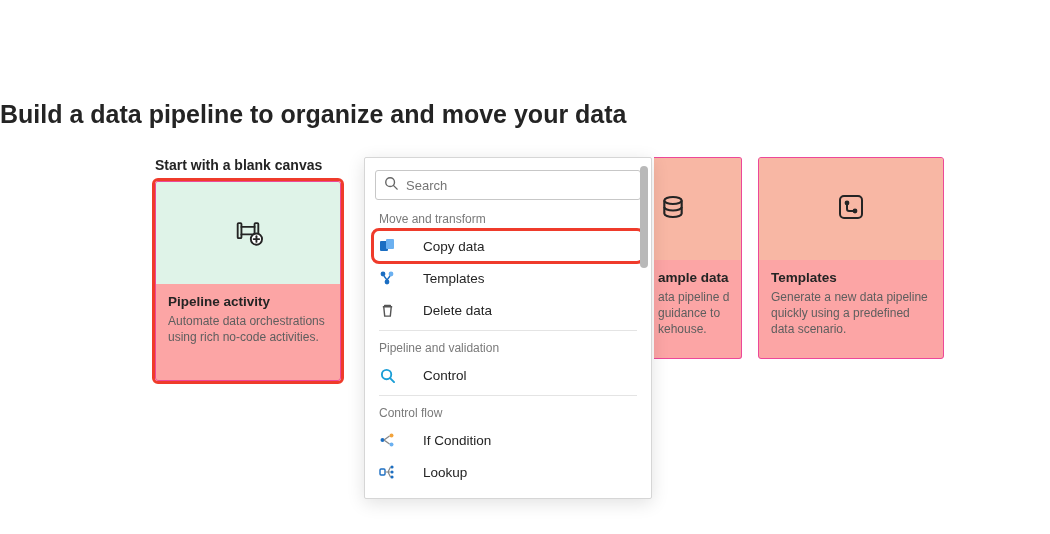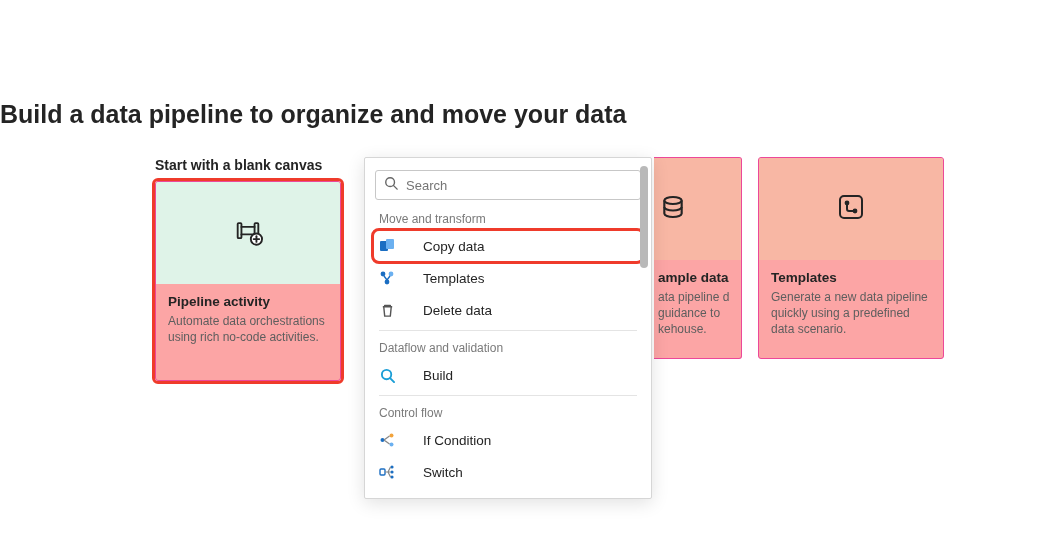--- a/index.html
+++ b/index.html
@@ -271,30 +271,30 @@
           <div class="menu-item">
             <span class="mi-icon">
               <svg width="15" height="15" viewBox="0 0 16 16">
                   <path d="M3 4h10 M5 4V2.5h6V4 M4 4l1 10h6l1-10" fill="none" stroke="#555" stroke-width="1.5" stroke-linejoin="round"></path>
                 </svg>
             </span>
             <span>Delete data</span>
           </div>
 
           <div class="divider"></div>
-          <div class="group-label">Dataflow and validation</div>
+          <div class="group-label">Pipeline and validation</div>
 
           <div class="menu-item">
             <span class="mi-icon">
               <svg width="15" height="15" viewBox="0 0 16 16">
                   <circle cx="7" cy="7" r="5" fill="none" stroke="#1b9ed6" stroke-width="2"></circle>
                   <line x1="11" y1="11" x2="15" y2="15" stroke="#1b9ed6" stroke-width="2" stroke-linecap="round"></line>
                 </svg>
             </span>
-            <span>Build</span>
+            <span>Control</span>
           </div>
 
 
           <div class="divider"></div>
           <div class="group-label">Control flow</div>
 
           <div class="menu-item">
             <span class="mi-icon">
               <svg width="16" height="16" viewBox="0 0 16 16">
                   <circle cx="3.5" cy="8" r="2" fill="#1b6ec2"></circle>
@@ -309,21 +309,21 @@
           <div class="menu-item">
             <span class="mi-icon">
               <svg width="16" height="16" viewBox="0 0 16 16">
                   <rect x="1" y="5" width="5" height="6" rx="1" fill="none" stroke="#1b6ec2" stroke-width="1.4"></rect>
                   <circle cx="13" cy="3" r="1.6" fill="#1b6ec2"></circle>
                   <circle cx="13" cy="8" r="1.6" fill="#1b6ec2"></circle>
                   <circle cx="13" cy="13" r="1.6" fill="#1b6ec2"></circle>
                   <path d="M6 8 h3 M9 8 L11.5 3 M9 8 L11.5 8 M9 8 L11.5 13" stroke="#888" stroke-width="1.2" fill="none"></path>
                 </svg>
             </span>
-            <span>Switch</span>
+            <span>Lookup</span>
           </div>
 
           <div class="scrollbar-track">
             <div class="scroll-arrow up">▲</div>
             <div class="scrollbar-thumb"></div>
 
           </div>
         </div>
       </div>
 

